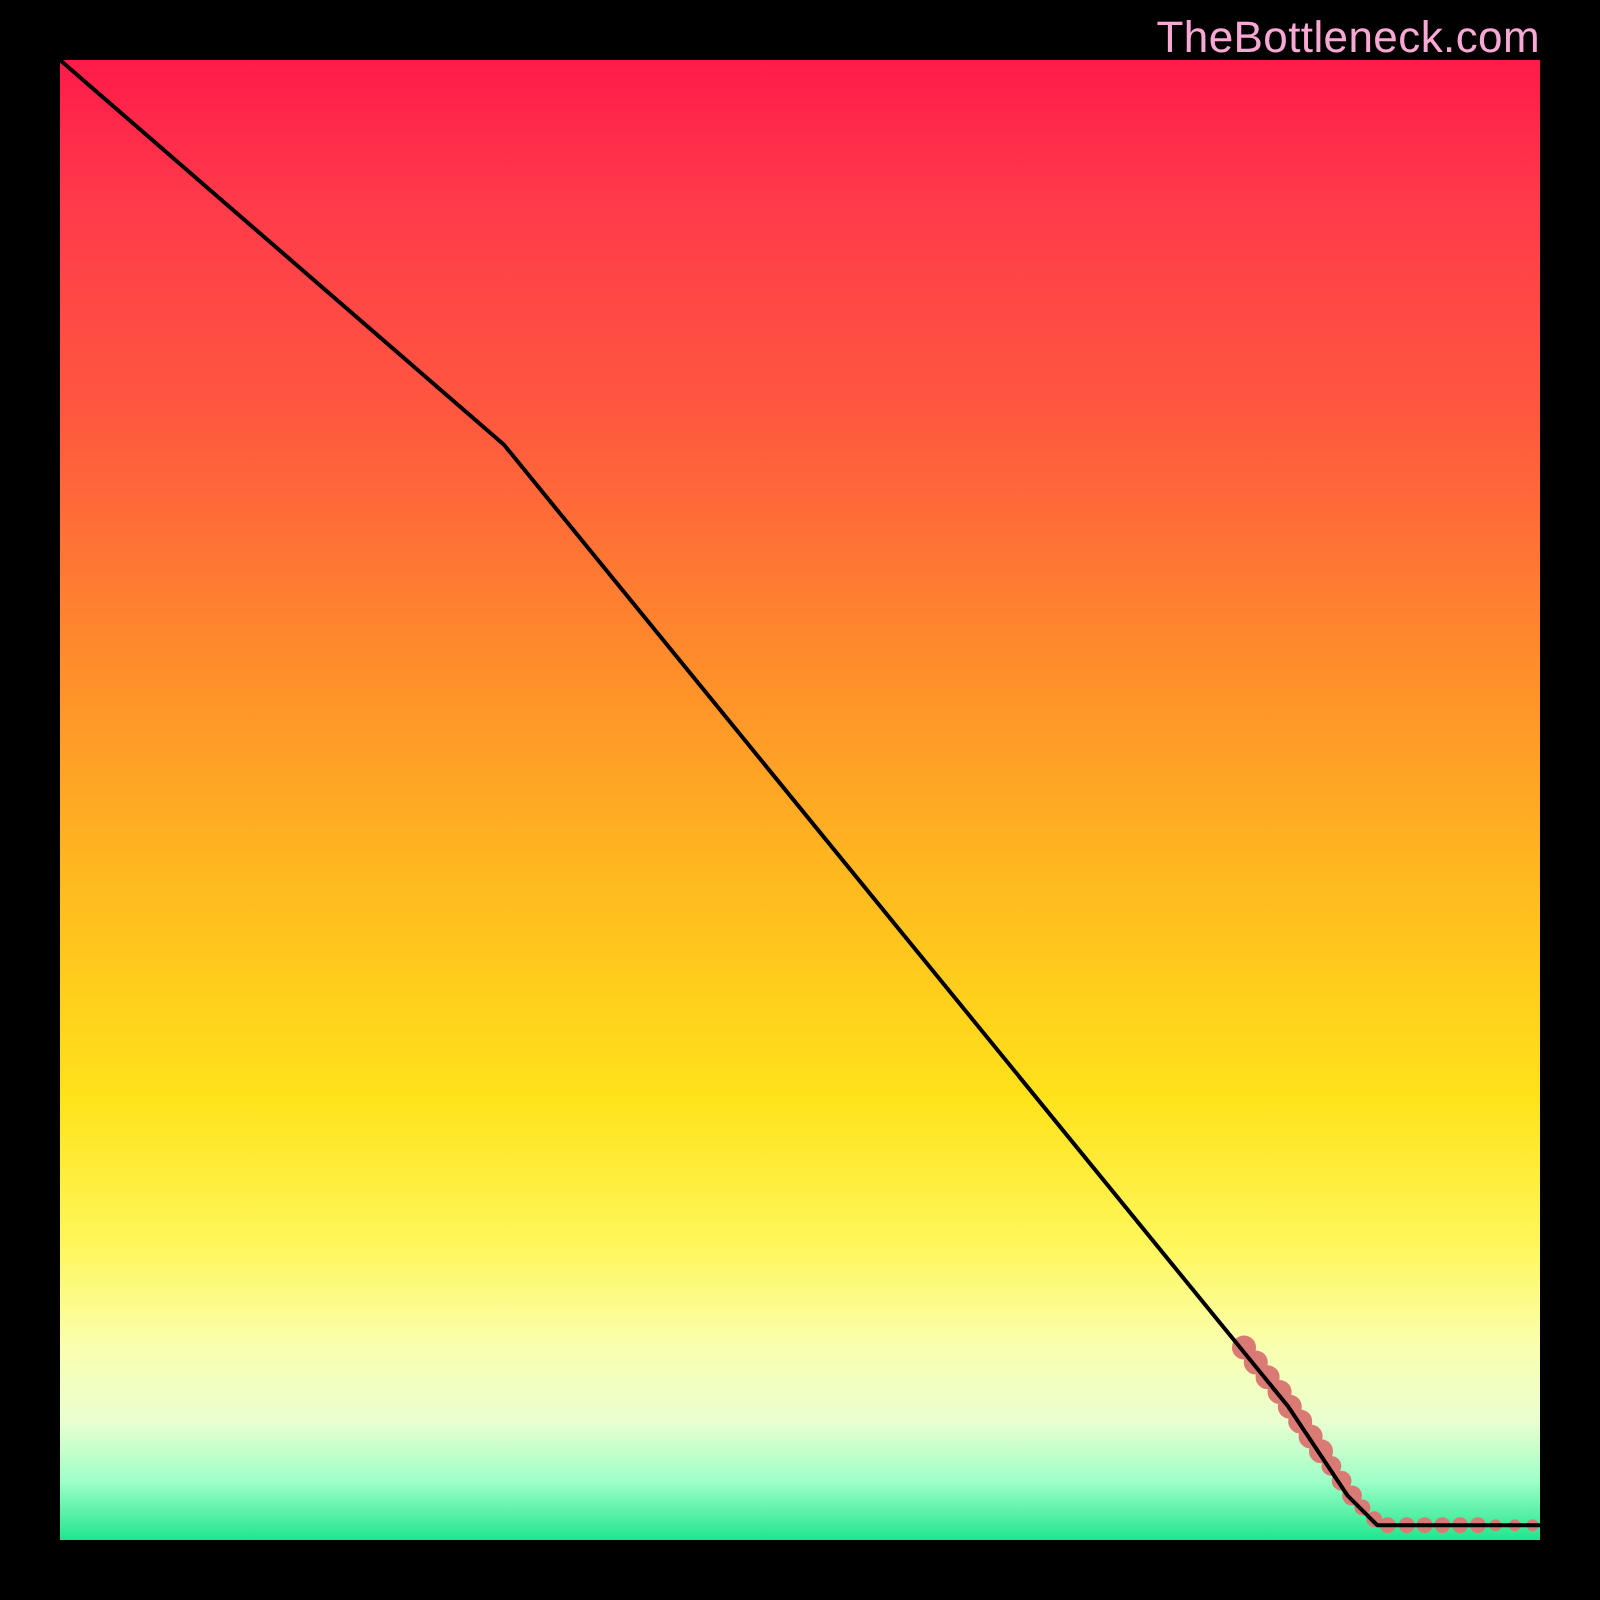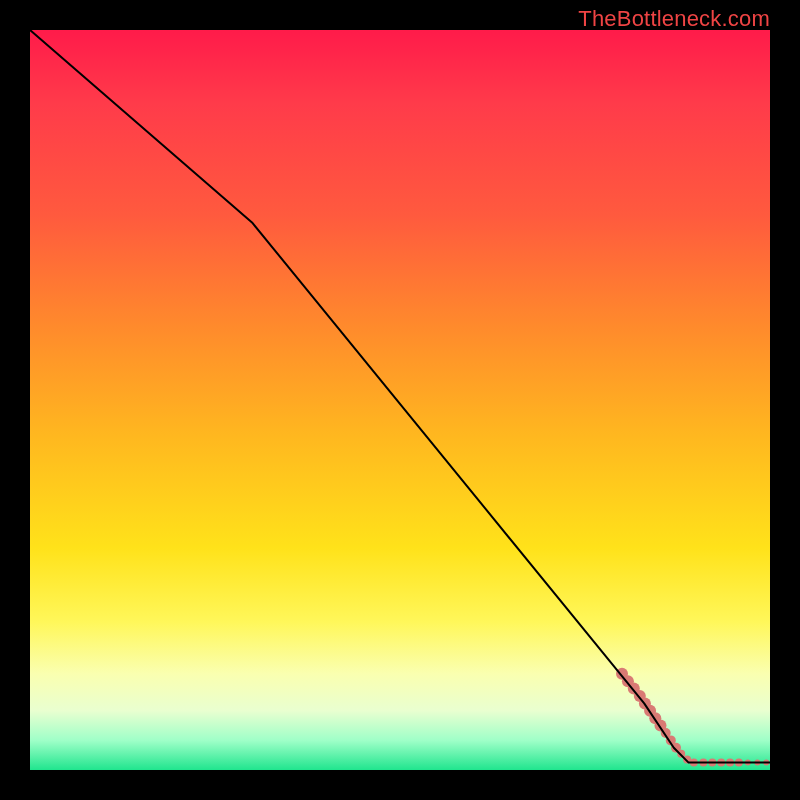--- a/index.html
+++ b/index.html
@@ -34,21 +34,21 @@
       #faffb0 87%,
       #e9ffd0 92%,
       #9fffc8 96%,
       #20e58e 100%
     );
   }
   .attribution {
     position: absolute;
     top: 6px;
     right: 30px;
-    color: #ef4444;
+    color: #f9a8d4;
     font-size: 22px;
     font-weight: 500;
     letter-spacing: 0.2px;
   }
   svg.overlay {
     position: absolute;
     left: 30px;
     top: 30px;
     width: 740px;
     height: 740px;

